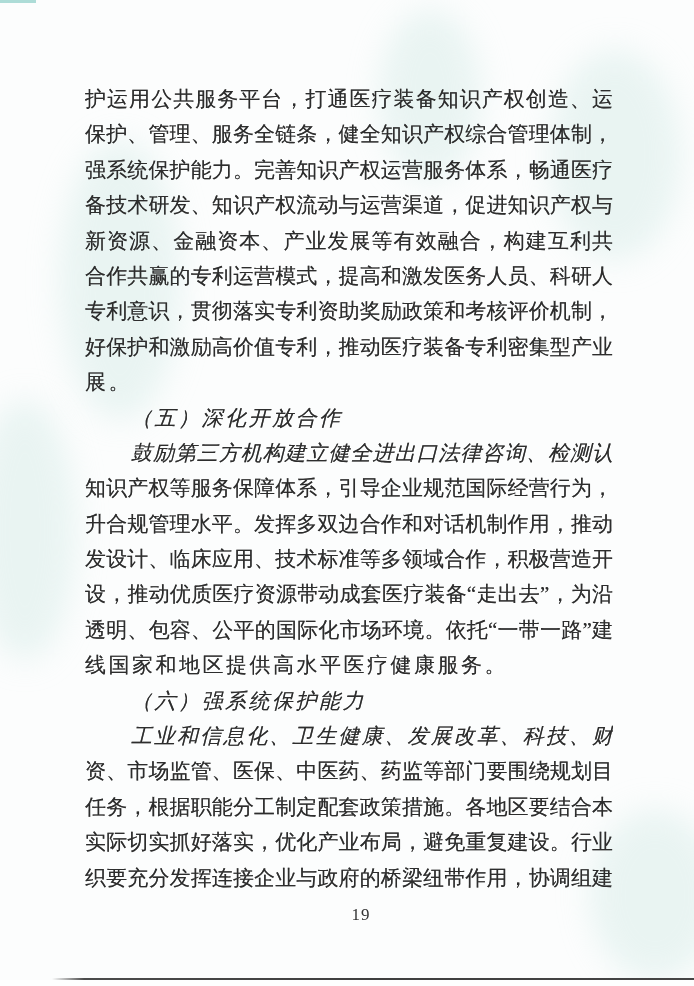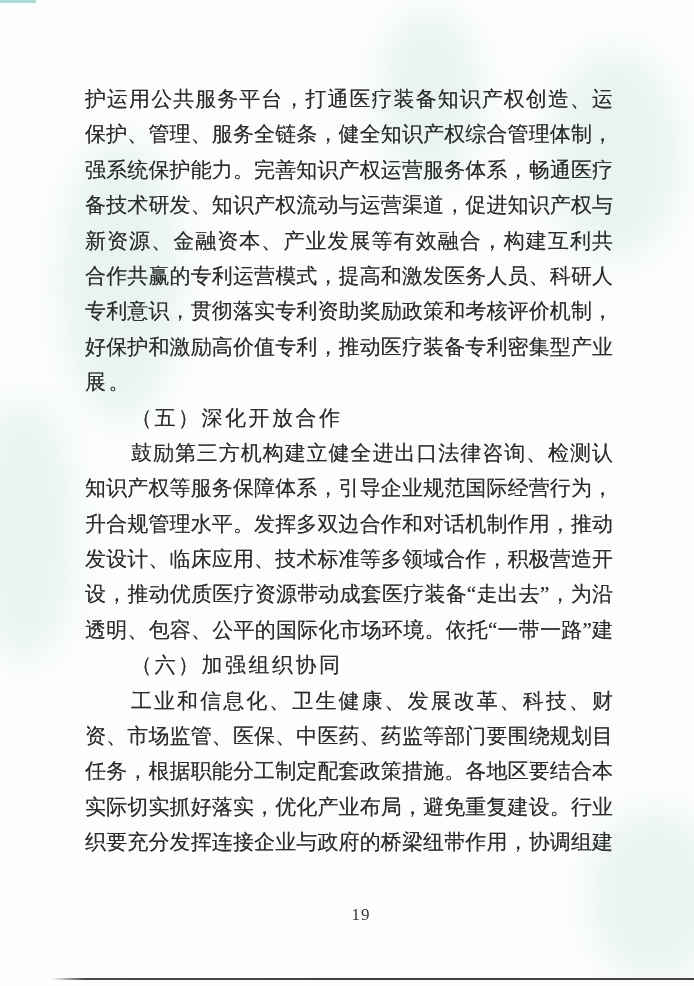--- a/index.html
+++ b/index.html
@@ -59,20 +59,21 @@
     text-align: justify;
     text-align-last: justify;
     text-justify: inter-character;
   }
   .line.left {
     text-align: left;
     letter-spacing: 2.5px;
   }
   .line.indent {
     text-indent: 46px;
+    font-style: italic;
   }
   
   .page-number {
     position: absolute;
     left: 15px;
     top: 905px;
     width: 692px;
     text-align: center;
     font-size: 17px;
     letter-spacing: 1px;
@@ -118,21 +119,22 @@
     <div class="line justify">专利意识，贯彻落实专利资助奖励政策和考核评价机制，更</div>
     <div class="line justify">好保护和激励高价值专利，推动医疗装备专利密集型产业发</div>
     <div class="line left">展。</div>
     <div class="line left indent">（五）深化开放合作</div>
     <div class="line justify indent">鼓励第三方机构建立健全进出口法律咨询、检测认证、</div>
     <div class="line justify">知识产权等服务保障体系，引导企业规范国际经营行为，提</div>
     <div class="line justify">升合规管理水平。发挥多双边合作和对话机制作用，推动研</div>
     <div class="line justify">发设计、临床应用、技术标准等多领域合作，积极营造开放、</div>
     <div class="line justify">设，推动优质医疗资源带动成套医疗装备“走出去”，为沿</div>
     <div class="line justify">透明、包容、公平的国际化市场环境。依托“一带一路”建</div>
-    <div class="line left indent">（六）加强组织协同</div>
+    <div class="line left">线国家和地区提供高水平医疗健康服务。</div>
+    <div class="line left indent">（六）强系统保护能力</div>
     <div class="line justify indent">工业和信息化、卫生健康、发展改革、科技、财政、国</div>
     <div class="line justify">资、市场监管、医保、中医药、药监等部门要围绕规划目标</div>
     <div class="line justify">任务，根据职能分工制定配套政策措施。各地区要结合本地</div>
     <div class="line justify">实际切实抓好落实，优化产业布局，避免重复建设。行业组</div>
     <div class="line justify">织要充分发挥连接企业与政府的桥梁纽带作用，协调组建行</div>
   </div>
 
   <div class="page-number">19</div>
 
   <div class="scan-edge-line"></div>

